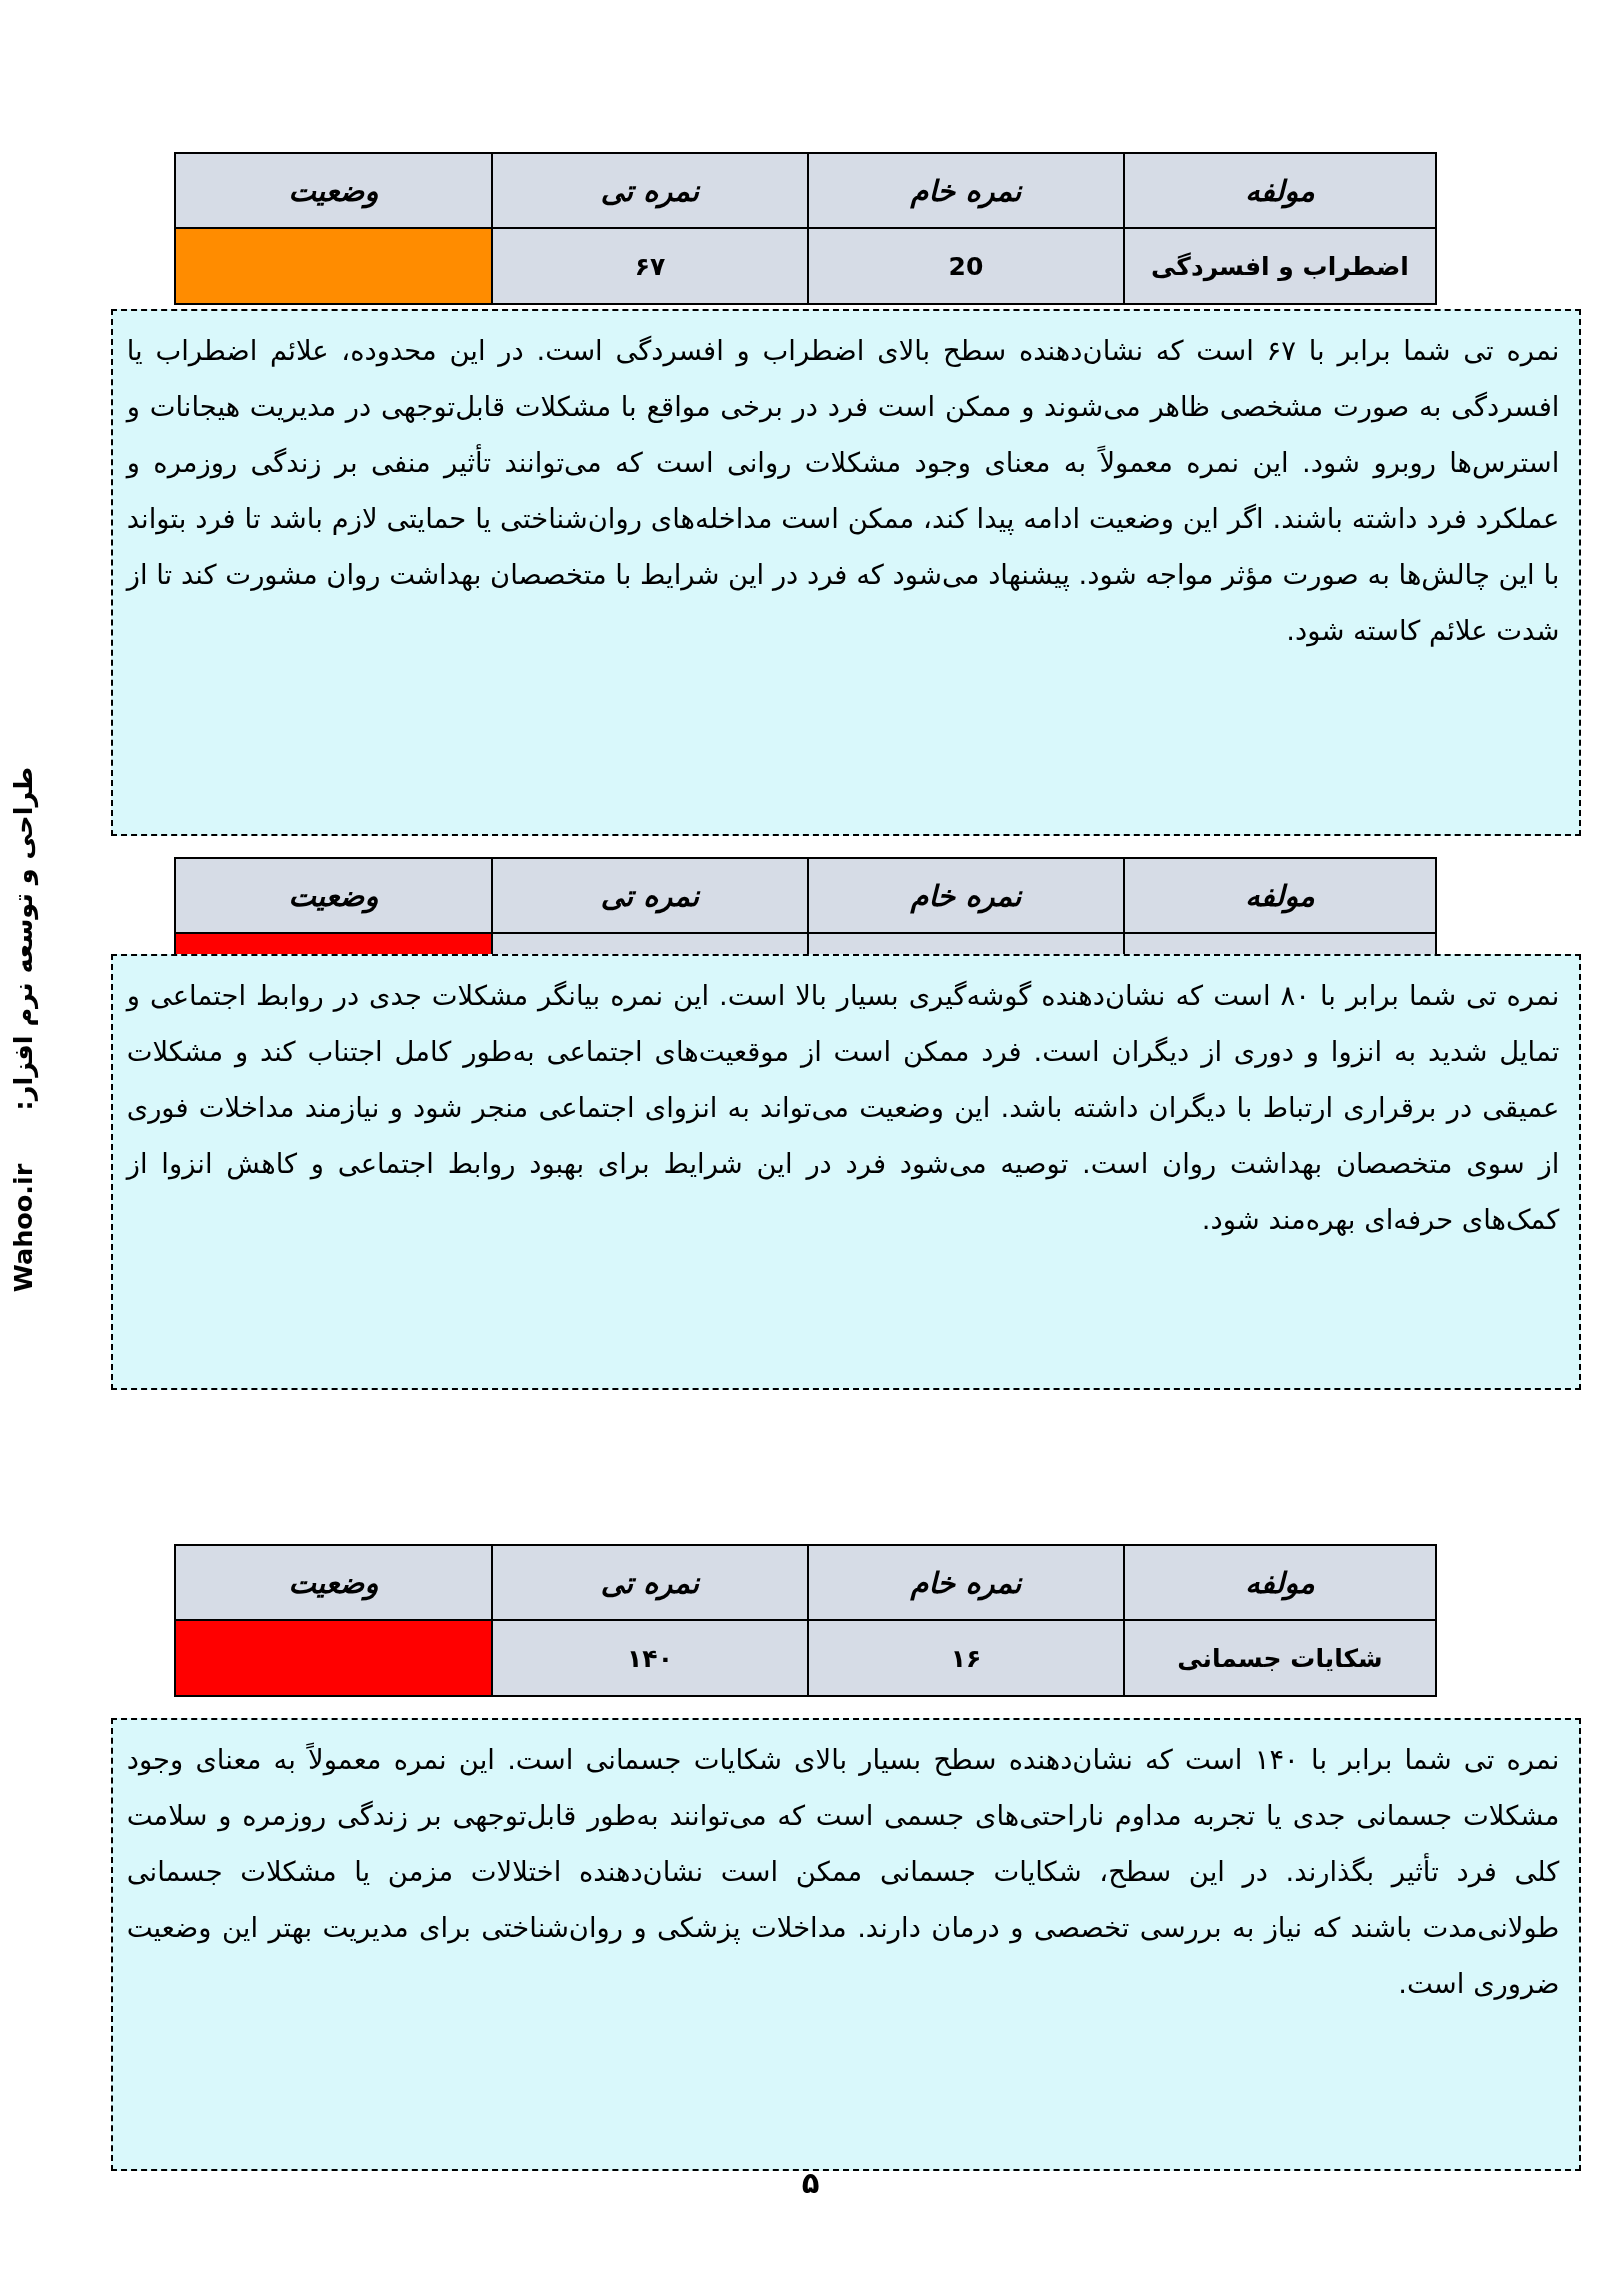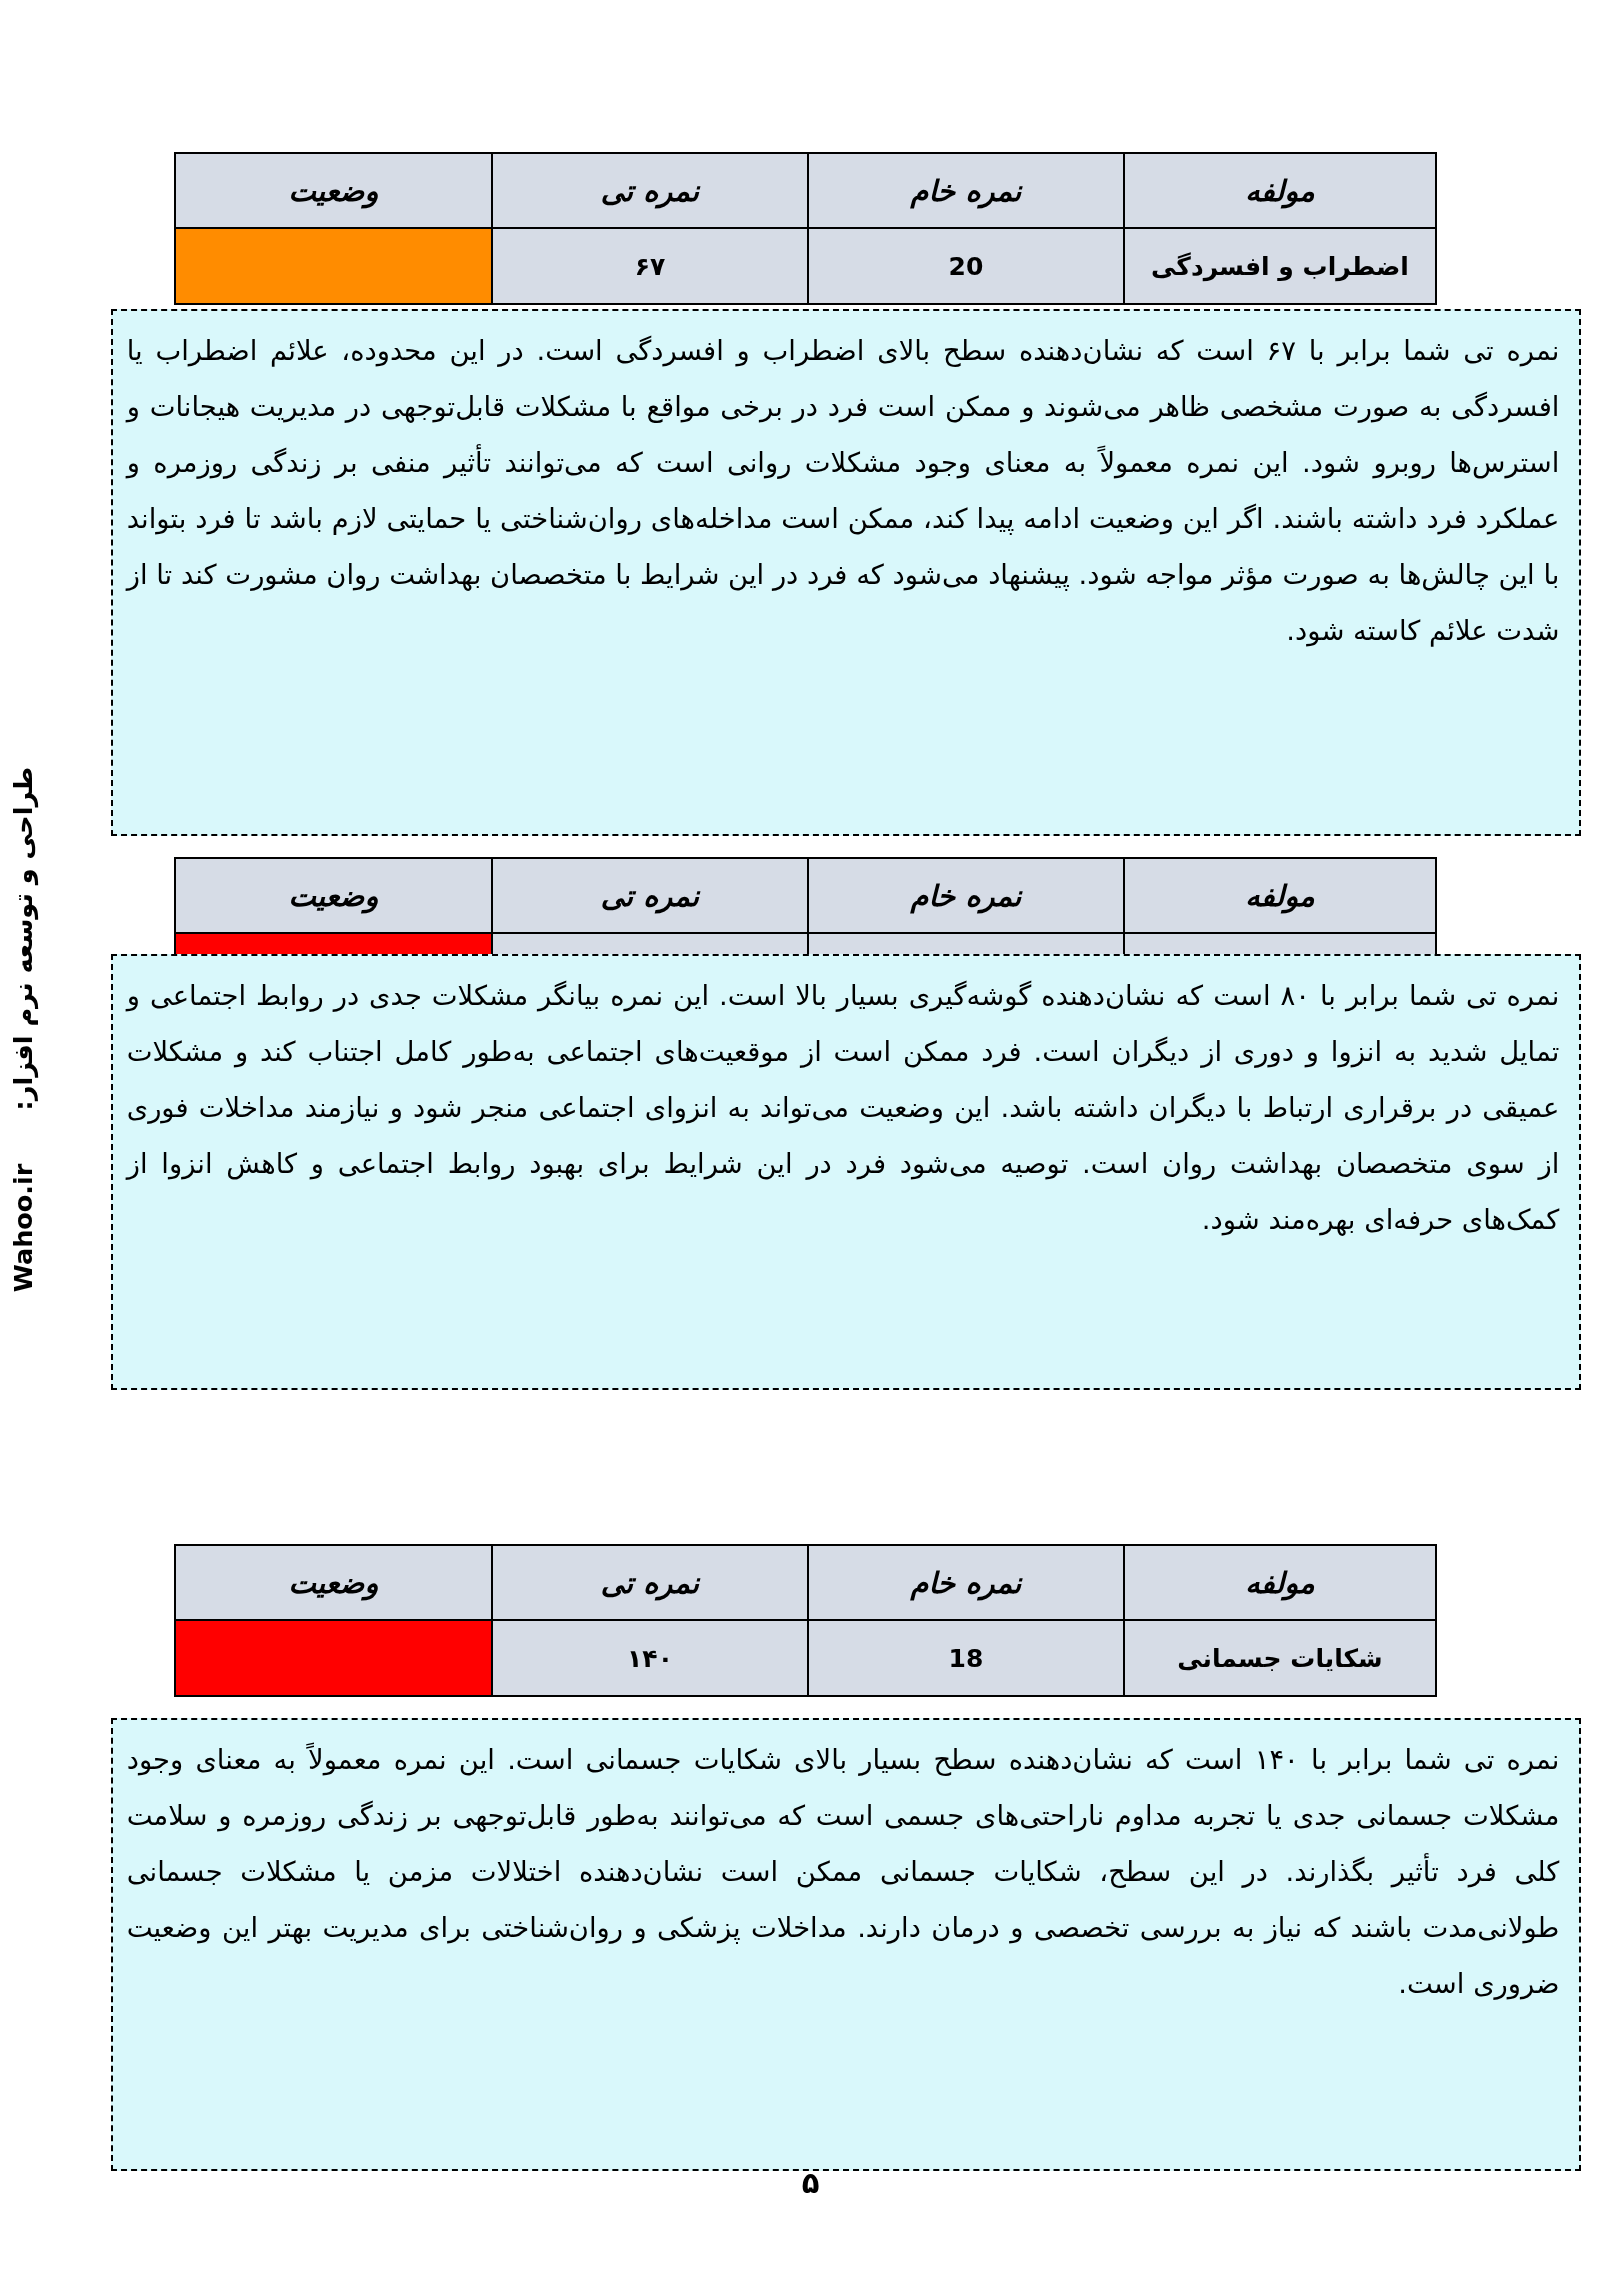--- a/index.html
+++ b/index.html
@@ -119,21 +119,21 @@
       <tr>
         <th>مولفه</th>
         <th>نمره خام</th>
         <th>نمره تی</th>
         <th>وضعیت</th>
       </tr>
     </thead>
     <tbody>
       <tr>
         <td>شکایات جسمانی</td>
-        <td>18</td>
+        <td>۱۶</td>
         <td>۱۴۰</td>
         <td style="background-color: rgb(255, 0, 0);"></td>
       </tr>
     </tbody>
   </table>
   <div class="desc-box b3" style="background-color: rgb(217, 248, 251);">نمره تی شما برابر با ۱۴۰ است که نشان‌دهنده سطح بسیار بالای شکایات جسمانی است. این نمره معمولاً به معنای وجود مشکلات جسمانی جدی یا تجربه مداوم ناراحتی‌های جسمی است که می‌توانند به‌طور قابل‌توجهی بر زندگی روزمره و سلامت کلی فرد تأثیر بگذارند. در این سطح، شکایات جسمانی ممکن است نشان‌دهنده اختلالات مزمن یا مشکلات جسمانی طولانی‌مدت باشند که نیاز به بررسی تخصصی و درمان دارند. مداخلات پزشکی و روان‌شناختی برای مدیریت بهتر این وضعیت ضروری است.</div>
 
   <div class="page-number">۵</div>
 
 </div>

